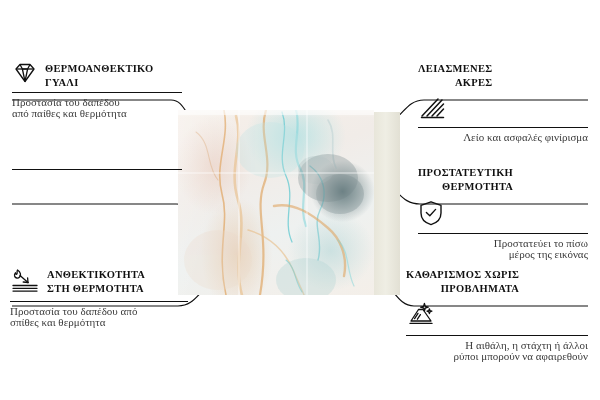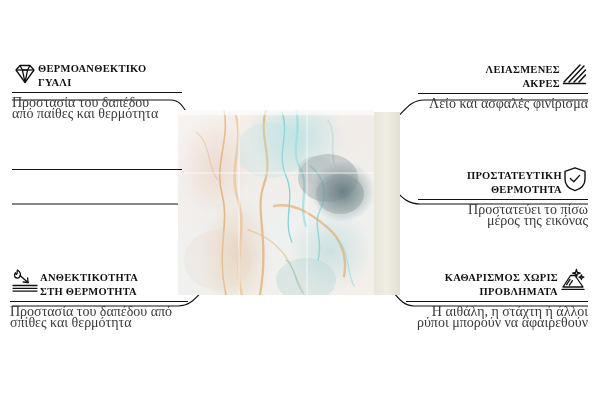--- a/index.html
+++ b/index.html
@@ -10,35 +10,35 @@
     overflow:hidden;
     position:relative;
   }
   #stage{position:absolute;left:0;top:0;width:600px;height:400px;}
 
   
   #lines{position:absolute;left:0;top:0;width:600px;height:400px;pointer-events:none;}
 
   
   .feature{position:absolute;}
-  .feat-head{display:flex;align-items:flex-end;}
+  .feat-head{display:flex;align-items:flex-start;gap:7px;}
   .feat-title{
     font-size:10.5px;letter-spacing:.3px;color:#111;
     line-height:13.5px;font-weight:bold;white-space:pre-line;
   }
   .feat-sub{
-    font-size:14px;color:#3a3a3a;line-height:11.4px;
+    font-size:11px;color:#3a3a3a;line-height:11.4px;
     white-space:pre-line;padding-top:4px;
   }
   .rule{height:0;border-top:1.2px solid #111;margin-top:3px;}
 
   .left .feat-head{justify-content:flex-start;}
   .left .feat-title{text-align:left;}
   .left .feat-sub{text-align:left;}
-  .right .feat-head{justify-content:flex-end;flex-direction:row;}
+  .right .feat-head{justify-content:flex-end;flex-direction:column;}
   .right .feat-title{text-align:right;}
   .right .feat-sub{text-align:right;}
 
   
   .L1{left:12px;top:62px;width:170px;}
   .L2{left:12px;top:166px;width:170px;}
   .L3{left:10px;top:268px;width:178px;}
   
   .R1{left:418px;top:62px;width:170px;}
   .R2{left:418px;top:166px;width:170px;}

